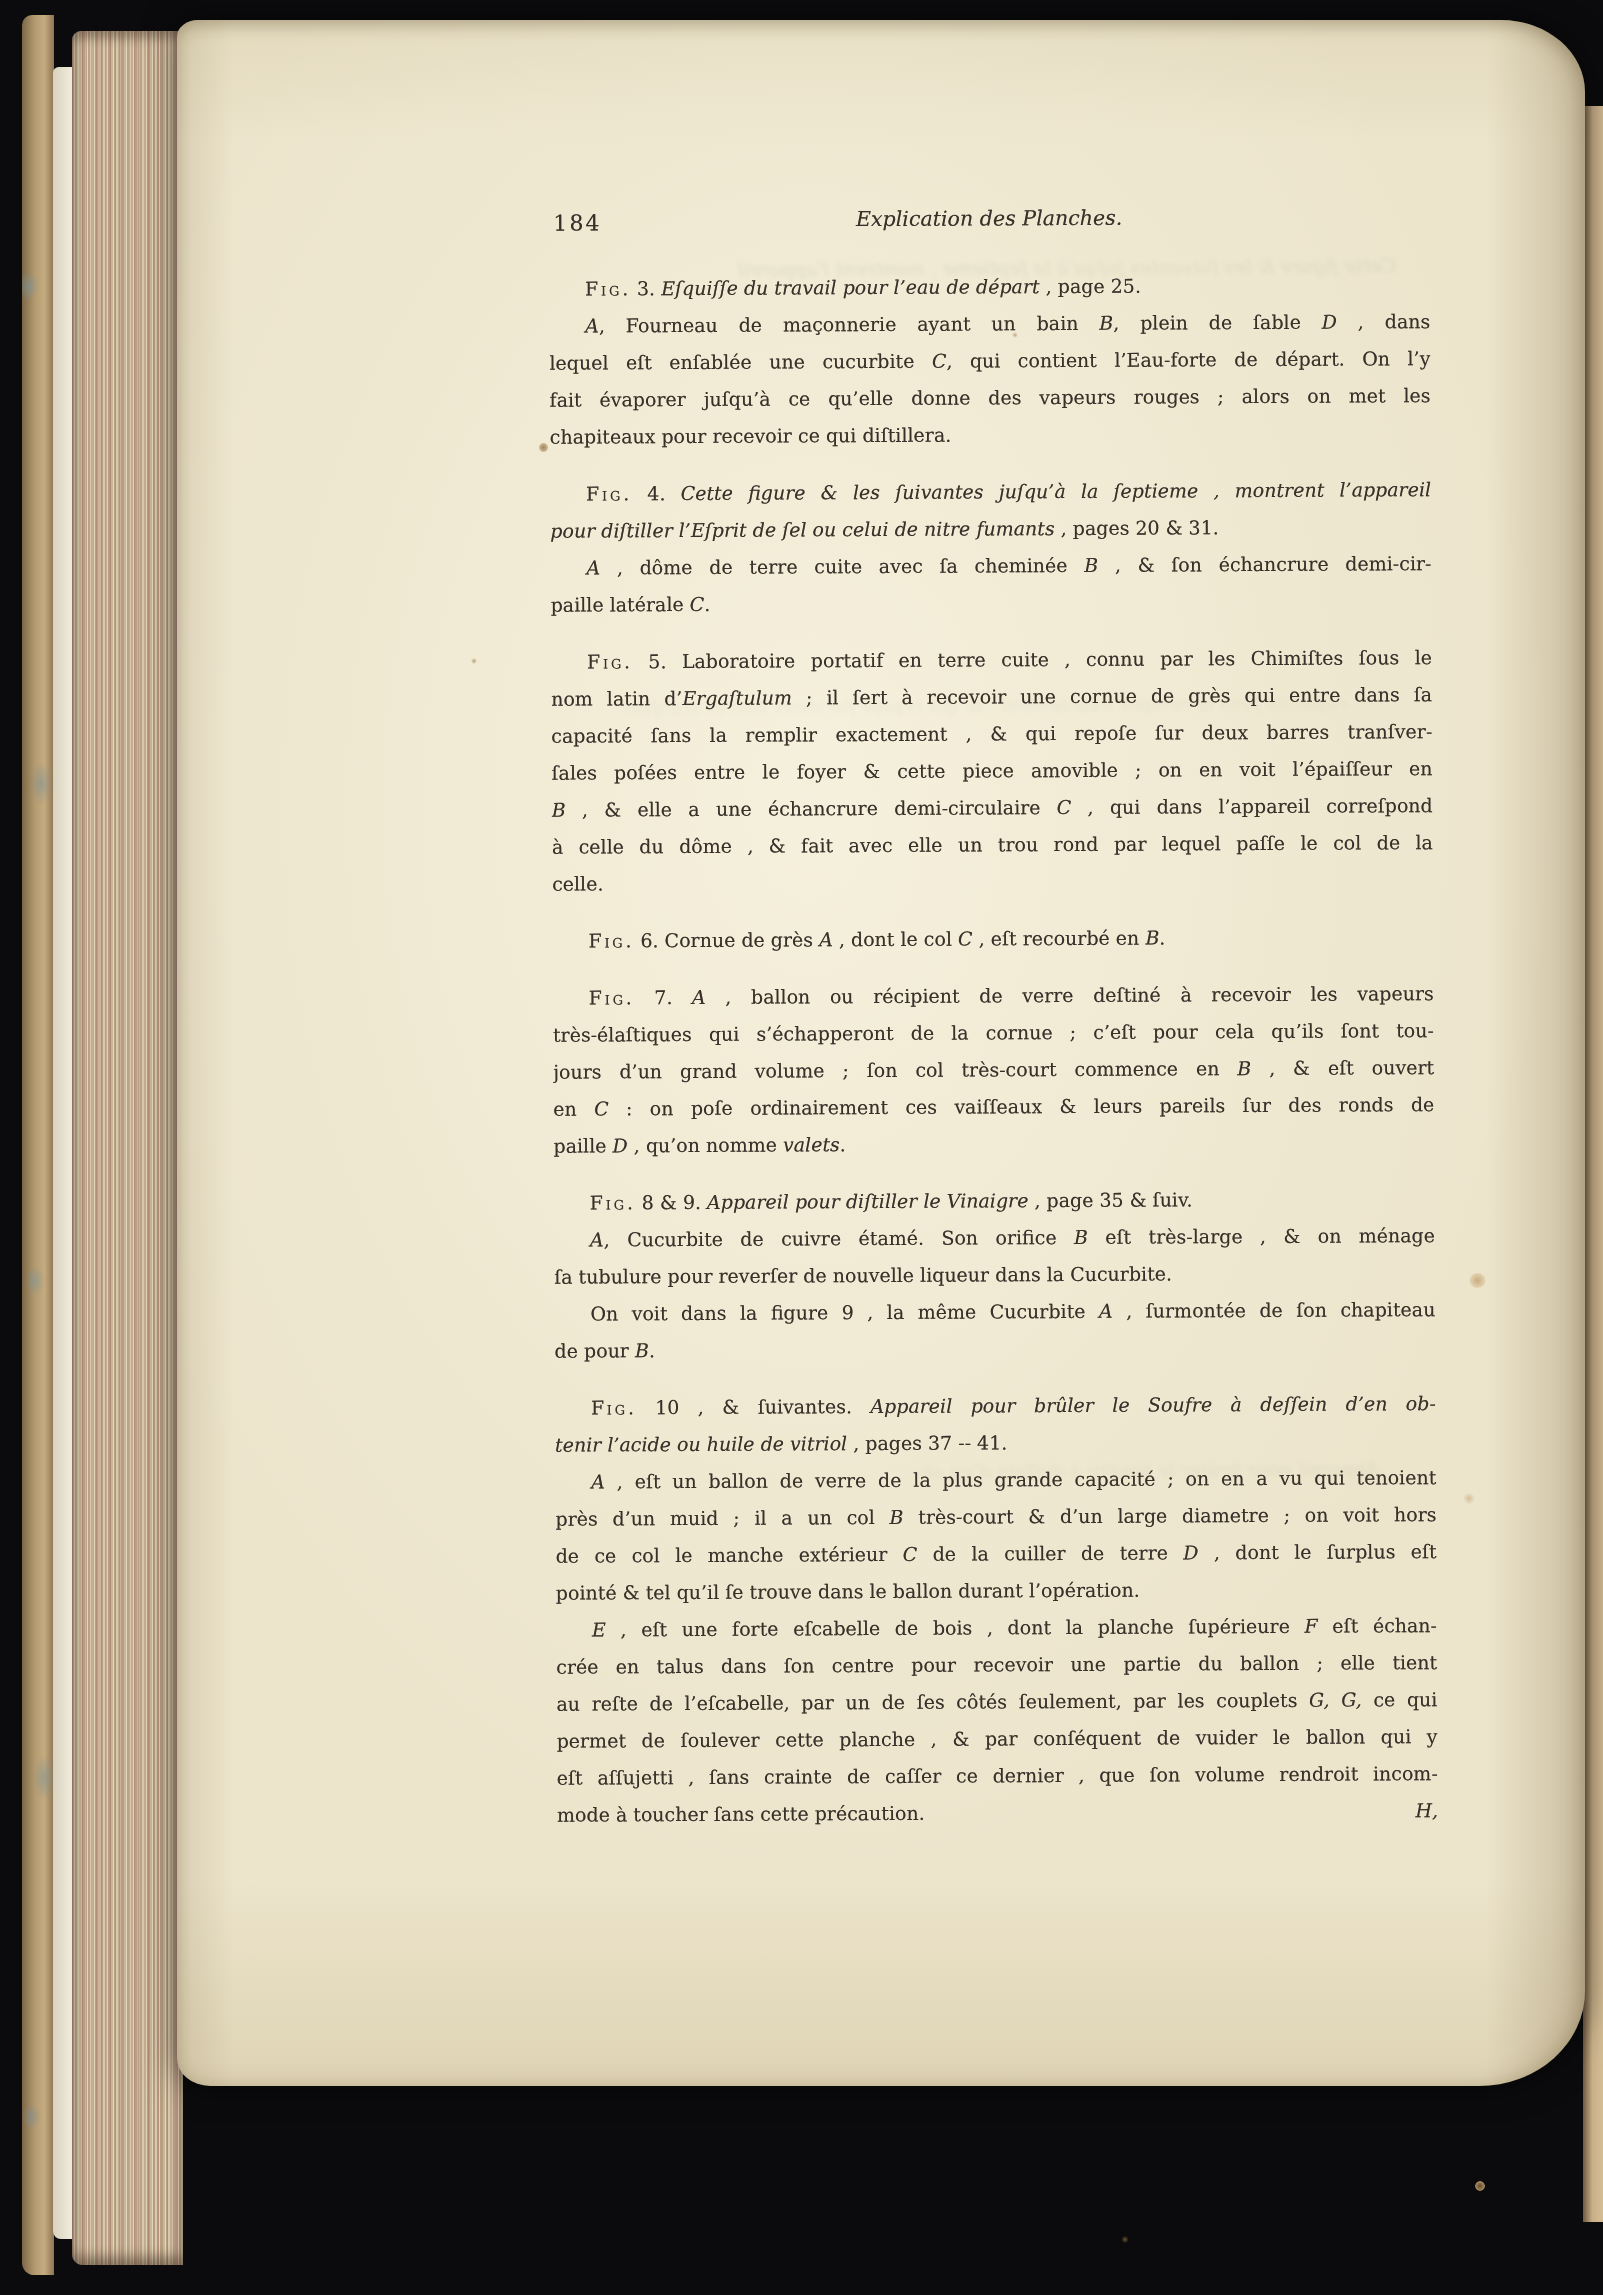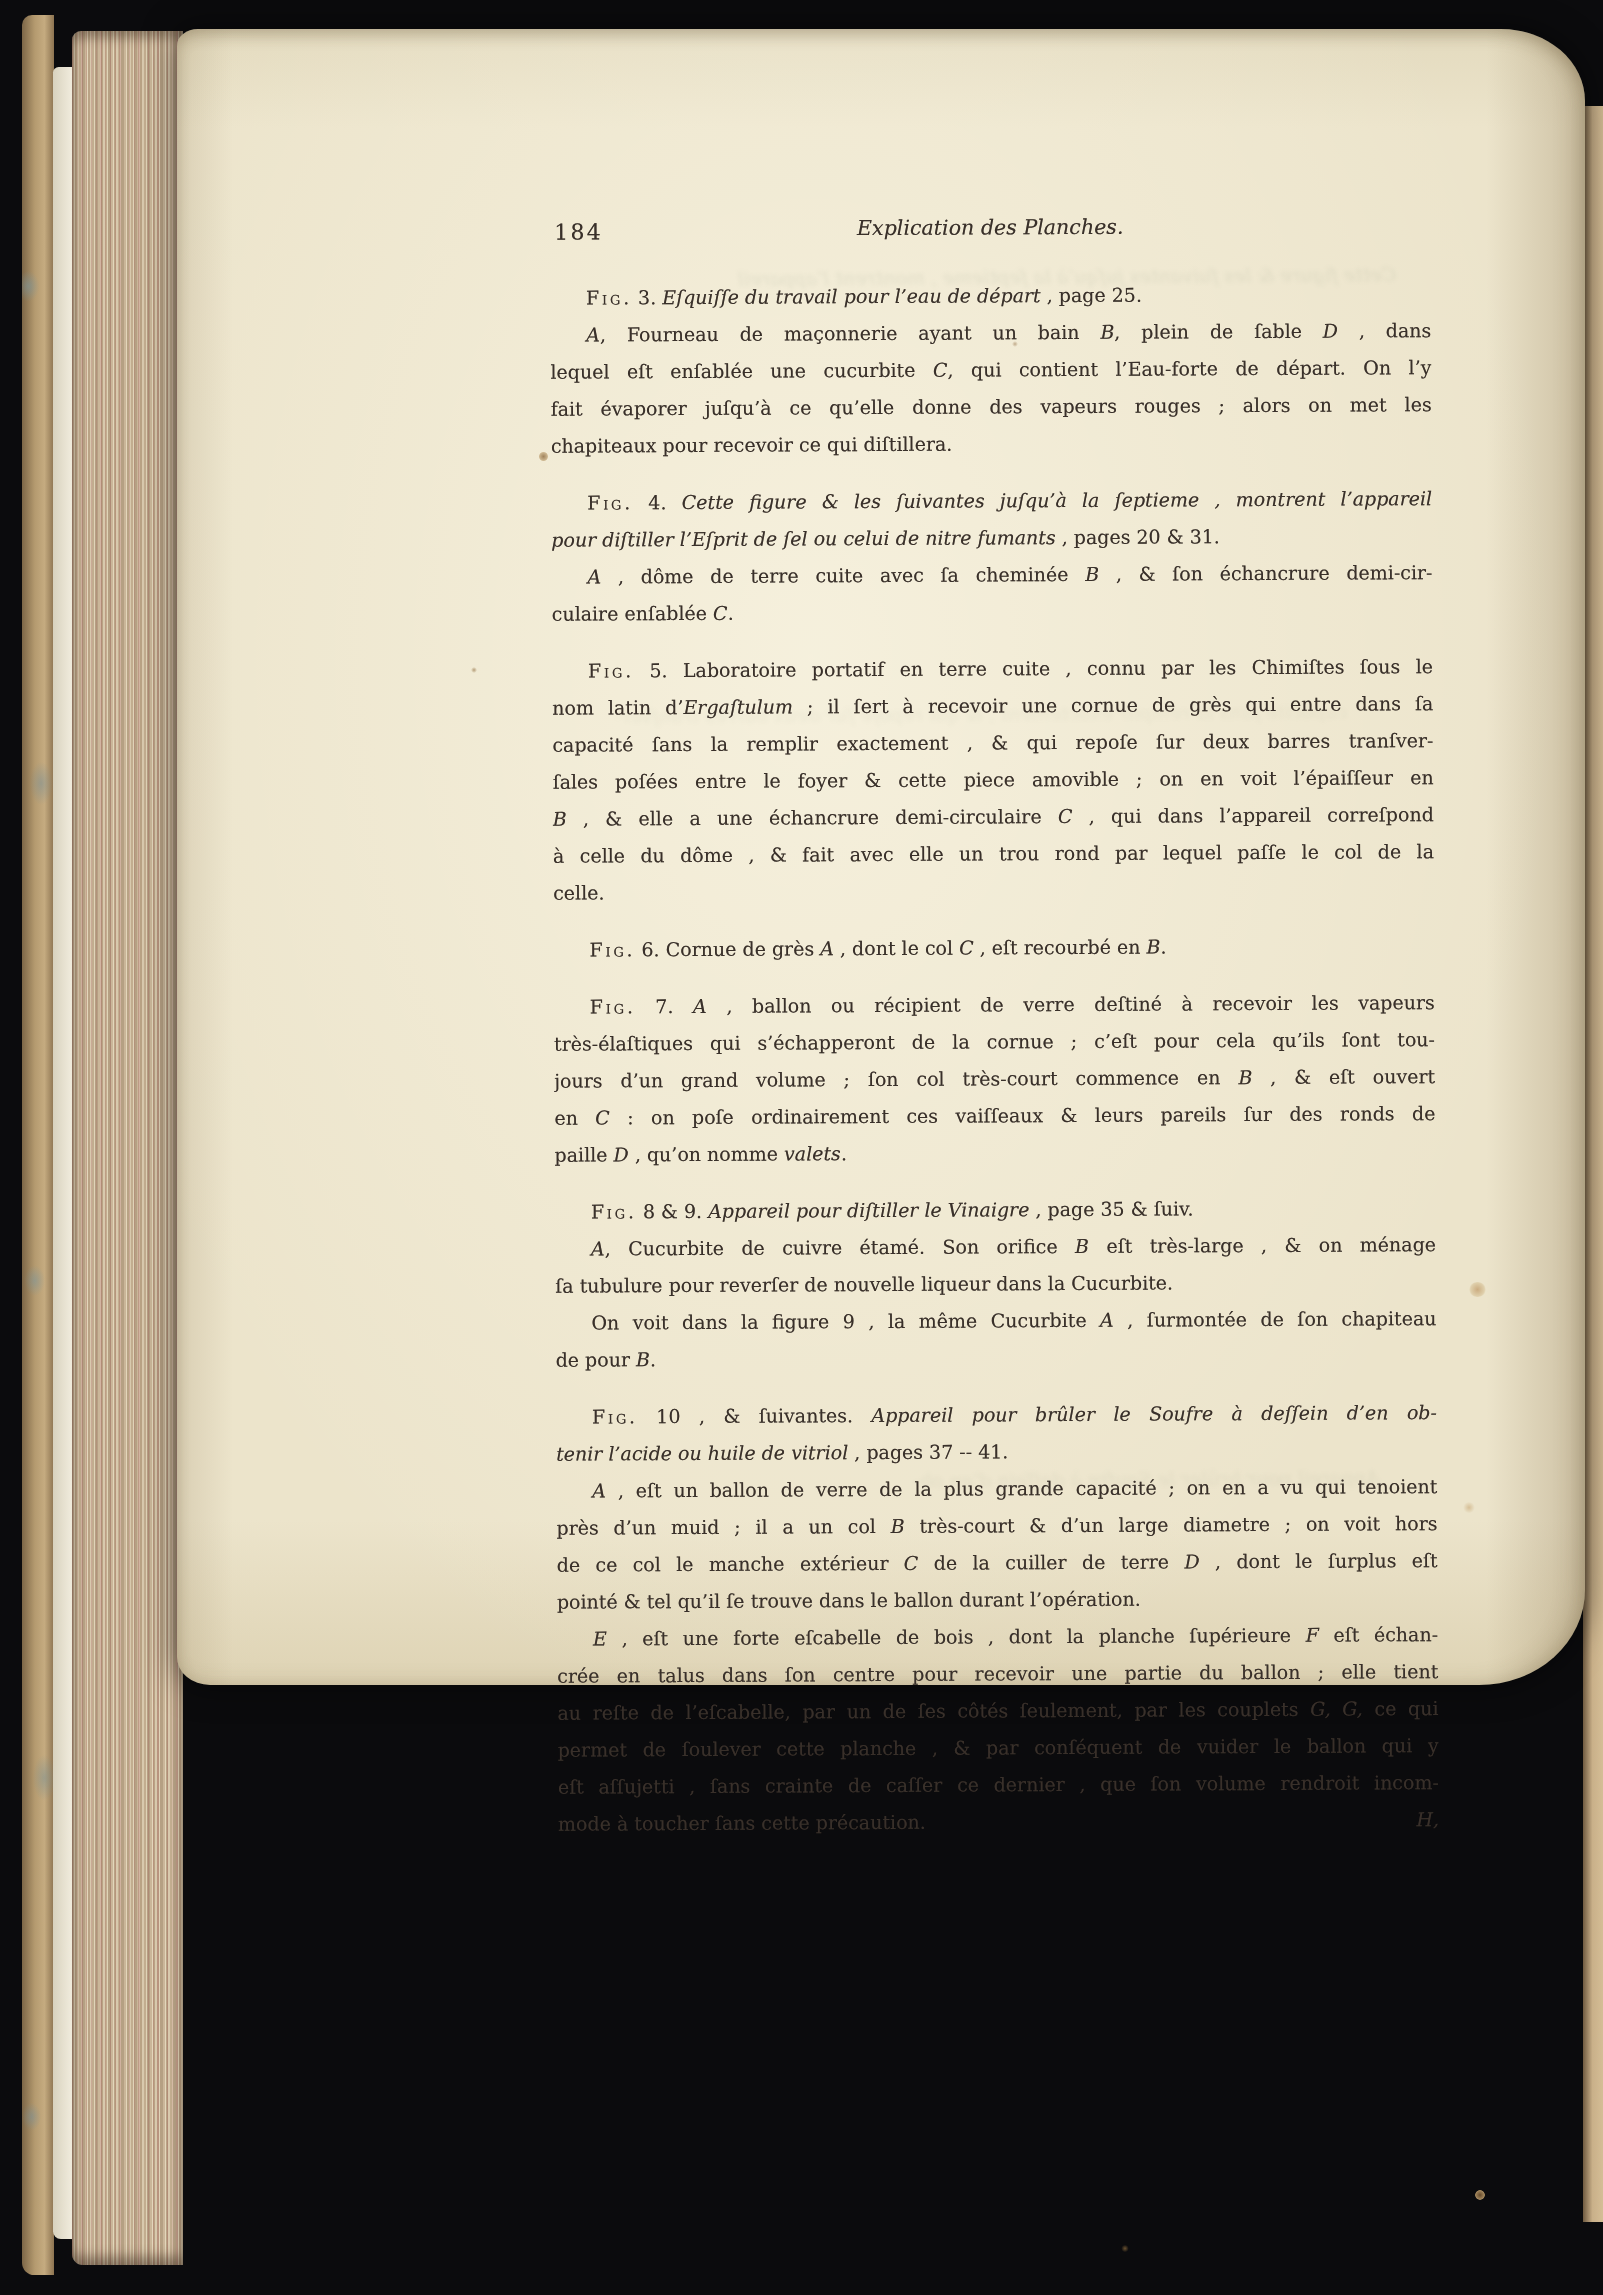--- a/index.html
+++ b/index.html
@@ -36,21 +36,21 @@
         #c2ad8f 6.7px 9px,#e0d3b8 9px 10px,#b5a083 10px 13px),
       linear-gradient(90deg,#bfa98b,#cdb99c);
     border-radius:9px 0 0 11px;
     box-shadow:inset 0 7.8px 10px rgba(40,25,15,.35), inset 0 -9px 11px rgba(40,25,15,.4);
   }
   .right-sliver{
     position:absolute;right:0;top:106px;width:21px;height:2116px;
     background:linear-gradient(90deg,#6f5a40,#c9b089 45%,#d6bf97);
   }
   .page{
-    position:absolute;left:177px;top:29px;width:1408px;height:1656px;
+    position:absolute;left:177px;top:20px;width:1408px;height:2066px;
     background:
       radial-gradient(1002px 1448px at 45% 38%,rgba(255,252,238,.5),rgba(255,252,238,0) 75%),
       linear-gradient(90deg,rgba(120,95,55,.16) 0,rgba(120,95,55,0) 4%,rgba(120,95,55,0) 93%,rgba(120,95,55,.28) 100%),
       linear-gradient(180deg,#e3dabe 0,#ece4cb 6%,#ece4cb 90%,#ded3b4 100%),
       #e9e1c7;
     border-radius:21px 84px 106px 33px / 16.7px 72px 95px 28px;
     box-shadow:0 0 33px rgba(0,0,0,.55), inset 0 5.6px 13.4px rgba(90,70,40,.25), inset -10px 0 22px rgba(90,70,40,.18);
   }
   
   .spot{position:absolute;border-radius:50%;pointer-events:none;}
@@ -123,21 +123,21 @@
             <div class="line ind"><span class="s-sc">Fig.</span><span class="s-r"> 3. </span><span class="s-i">Eſquiſſe du travail pour l’eau de départ</span><span class="s-r"> , page 25.</span></div>
             <div class="line ind just"><span class="s-i">A</span><span class="s-r">, Fourneau de maçonnerie ayant un bain </span><span class="s-i">B</span><span class="s-r">, plein de ſable </span><span class="s-i">D</span><span class="s-r"> , dans</span></div>
             <div class="line just"><span class="s-r">lequel eſt enſablée une cucurbite </span><span class="s-i">C</span><span class="s-r">, qui contient l’Eau-forte de départ. On l’y</span></div>
             <div class="line just"><span class="s-r">fait évaporer juſqu’à ce qu’elle donne des vapeurs rouges ; alors on met les</span></div>
             <div class="line"><span class="s-r">chapiteaux pour recevoir ce qui diſtillera.</span></div>
           </section>
           <section class="sec">
             <div class="line ind just"><span class="s-sc">Fig.</span><span class="s-r"> 4. </span><span class="s-i">Cette figure &amp; les ſuivantes juſqu’à la ſeptieme , montrent l’appareil</span></div>
             <div class="line"><span class="s-i">pour diſtiller l’Eſprit de ſel ou celui de nitre fumants</span><span class="s-r"> , pages 20 &amp; 31.</span></div>
             <div class="line ind just"><span class="s-i">A</span><span class="s-r"> , dôme de terre cuite avec ſa cheminée </span><span class="s-i">B</span><span class="s-r"> , &amp; ſon échancrure demi-cir-</span></div>
-            <div class="line"><span class="s-r">culaire enſablée </span><span class="s-i">C</span><span class="s-r">.</span></div>
+            <div class="line"><span class="s-r">paille latérale </span><span class="s-i">C</span><span class="s-r">.</span></div>
           </section>
           <section class="sec">
             <div class="line ind just"><span class="s-sc">Fig.</span><span class="s-r"> 5. Laboratoire portatif en terre cuite , connu par les Chimiſtes ſous le</span></div>
             <div class="line just"><span class="s-r">nom latin d’</span><span class="s-i">Ergaſtulum</span><span class="s-r"> ; il ſert à recevoir une cornue de grès qui entre dans ſa</span></div>
             <div class="line just"><span class="s-r">capacité ſans la remplir exactement , &amp; qui repoſe ſur deux barres tranſver-</span></div>
             <div class="line just"><span class="s-r">ſales poſées entre le foyer &amp; cette piece amovible ; on en voit l’épaiſſeur en</span></div>
             <div class="line just"><span class="s-i">B</span><span class="s-r"> , &amp; elle a une échancrure demi-circulaire </span><span class="s-i">C</span><span class="s-r"> , qui dans l’appareil correſpond</span></div>
             <div class="line just"><span class="s-r">à celle du dôme , &amp; fait avec elle un trou rond par lequel paſſe le col de la</span></div>
             <div class="line"><span class="s-r">celle.</span></div>
           </section>

